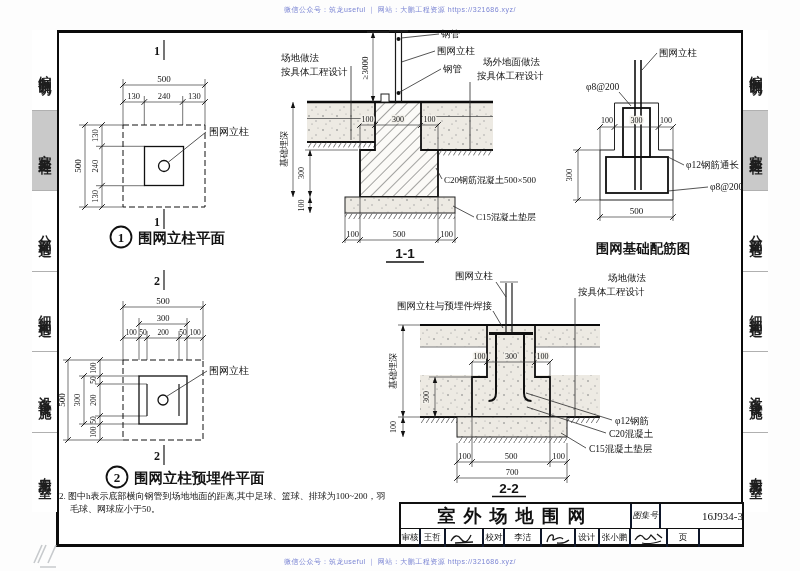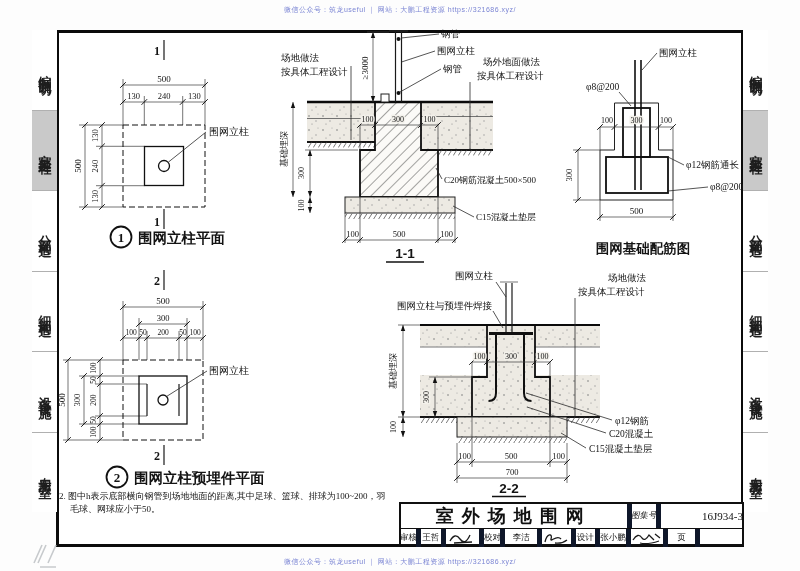--- a/index.html
+++ b/index.html
@@ -26,21 +26,21 @@
   .med{stroke:#1a1a1a;stroke-width:1.2;fill:none}
   .tick{stroke:#1a1a1a;stroke-width:1;fill:none}
   .ldr{stroke:#2a2a2a;stroke-width:.8;fill:none}
   #notes{position:absolute;left:42px;top:490px;width:378px;font-family:"Liberation Serif",serif;
          font-size:9px;color:#151515;line-height:12.5px;}
   #notes .n2{padding-left:17px;} #notes .n3{padding-left:28px;}
   #titleblock{position:absolute;left:399px;top:502px;width:345px;height:44px;border:2px solid #101010;
               box-sizing:border-box;display:flex;flex-direction:column;background:#fff;}
   #tb-row1{height:26px;display:flex;border-bottom:1.5px solid #101010;}
   #tb-row2{flex:1;display:flex;}
-  .tbc{display:flex;align-items:center;justify-content:center;box-sizing:border-box;border-right:5px solid #0f172a;
+  .tbc{display:flex;align-items:center;justify-content:center;box-sizing:border-box;border-right:2px solid #0f172a;
        font-family:"Liberation Serif",serif;font-size:8.5px;color:#111;overflow:hidden;white-space:nowrap;}
   .tbc:last-child{border-right:none;margin-left:42px;}
   #tb-title{width:265px;font-family:"Liberation Sans",sans-serif;font-size:18px;font-weight:bold;letter-spacing:8px;}
   #tb-atlas-label{width:33px;font-style:italic;}
   #tb-atlas-no{width:45px;font-size:11px;}
   #tb-page-no{font-size:16px;font-family:Liberation Mono, monospace;}
   #corner-logo{position:absolute;left:26px;top:543px;}
 </style>
 </head>
 <body>

